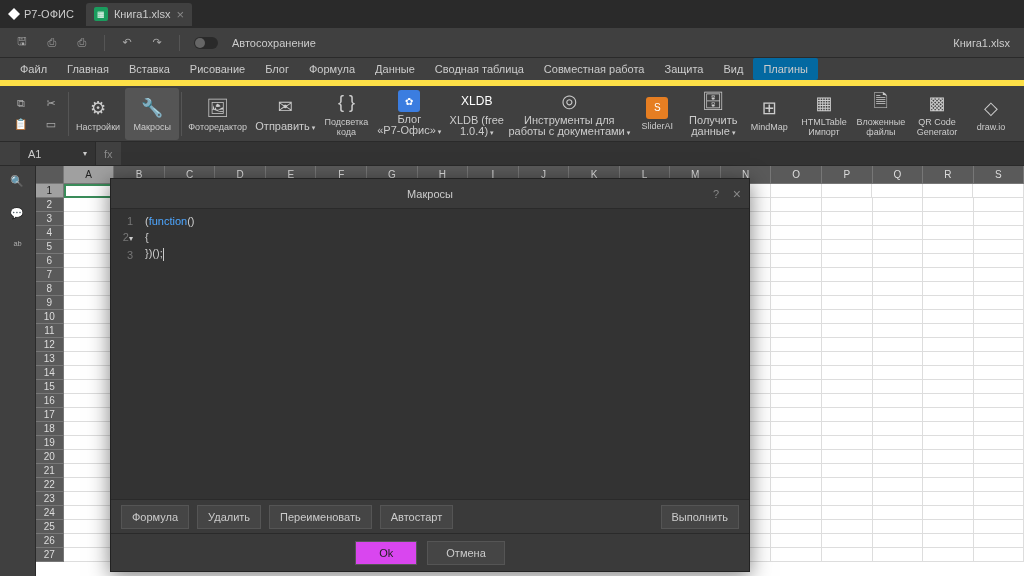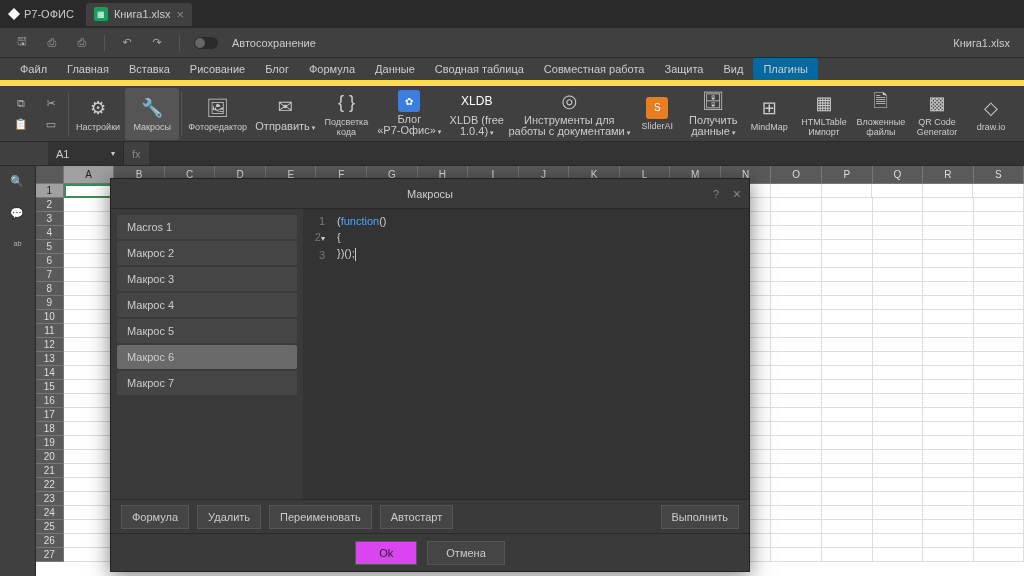--- a/index.html
+++ b/index.html
@@ -22,21 +22,21 @@
 .ribbon{height:56px;background:#404040;display:flex;align-items:center;padding:0 6px;border-bottom:1px solid #2a2a2a}
 .rgroup{display:flex;flex-direction:column;gap:3px;padding:0 6px}
 .rbtn{width:18px;height:18px;color:#aaa;display:flex;align-items:center;justify-content:center}
 .vdiv{width:1px;height:44px;background:#555;margin:0 2px}
 .bigbtn{display:flex;flex-direction:column;align-items:center;justify-content:center;padding:2px 8px;gap:2px;height:52px;text-align:center;min-width:54px}
 .bigbtn.active{background:#555;border-radius:3px}
 .bigicon{width:24px;height:24px;display:flex;align-items:center;justify-content:center;font-size:18px}
 .biglabel{font-size:9px;line-height:10px;color:#ccc;white-space:pre}
 .caret{font-size:7px;margin-left:2px}
 .fxbar{height:24px;background:#404040;display:flex;align-items:center;border-bottom:1px solid #2a2a2a}
-.cellref{width:76px;padding:0 8px;border-right:1px solid #2a2a2a;height:100%;display:flex;align-items:center;background:#333;margin-left:48px}
+.cellref{width:76px;padding:0 8px;border-right:1px solid #2a2a2a;height:100%;display:flex;align-items:center;background:#333;margin-left:20px}
 .fxlabel{padding:0 8px;color:#888}
 .fxinput{flex:1;height:100%;background:#333;border:none;padding:0 6px;color:#ccc}
 .main{display:flex;height:calc(576px - 166px)}
 .leftbar{width:36px;background:#404040;display:flex;flex-direction:column;align-items:center;padding-top:6px;gap:14px;border-right:1px solid #2a2a2a}
 .grid{flex:1;background:#fff;position:relative;overflow:hidden}
 .colhdr{display:flex;height:18px;background:#5a5a5a;position:sticky;top:0}
 .corner{width:28px;background:#5a5a5a;border-right:1px solid #777;border-bottom:1px solid #777}
 .col{width:51px;text-align:center;border-right:1px solid #777;border-bottom:1px solid #777;line-height:18px;color:#ddd;font-size:10px}
 .col.sel{background:#a0a0a0;color:#222}
 .rows{display:flex;flex-direction:column}
@@ -827,29 +827,20 @@
   </div>
 </div>
 
 <div class="dialog">
   <div class="dlgtitle">
     <span class="txt">Макросы</span>
     <span class="help">?</span>
     <span class="close">×</span>
   </div>
   <div class="dlgbody">
-    <div class="macrolist" id="macrolist">
-        <div class="macroitem">Macros 1</div>
-        <div class="macroitem">Макрос 2</div>
-        <div class="macroitem">Макрос 3</div>
-        <div class="macroitem">Макрос 4</div>
-        <div class="macroitem">Макрос 5</div>
-        <div class="macroitem selected">Макрос 6</div>
-        <div class="macroitem">Макрос 7</div>
-      </div>
     <div class="editor">
       <div class="gutter">1<br>2<span style="font-size:8px">▾</span><br>3</div>
       <div class="code">
         <div><span class="pn">(</span><span class="kw">function</span><span class="pn">()</span></div>
         <div><span class="pn">{</span></div>
         <div><span class="pn">})();</span><span class="cursor"></span></div>
       </div>
     </div>
   </div>
   <div class="dlgactions">

